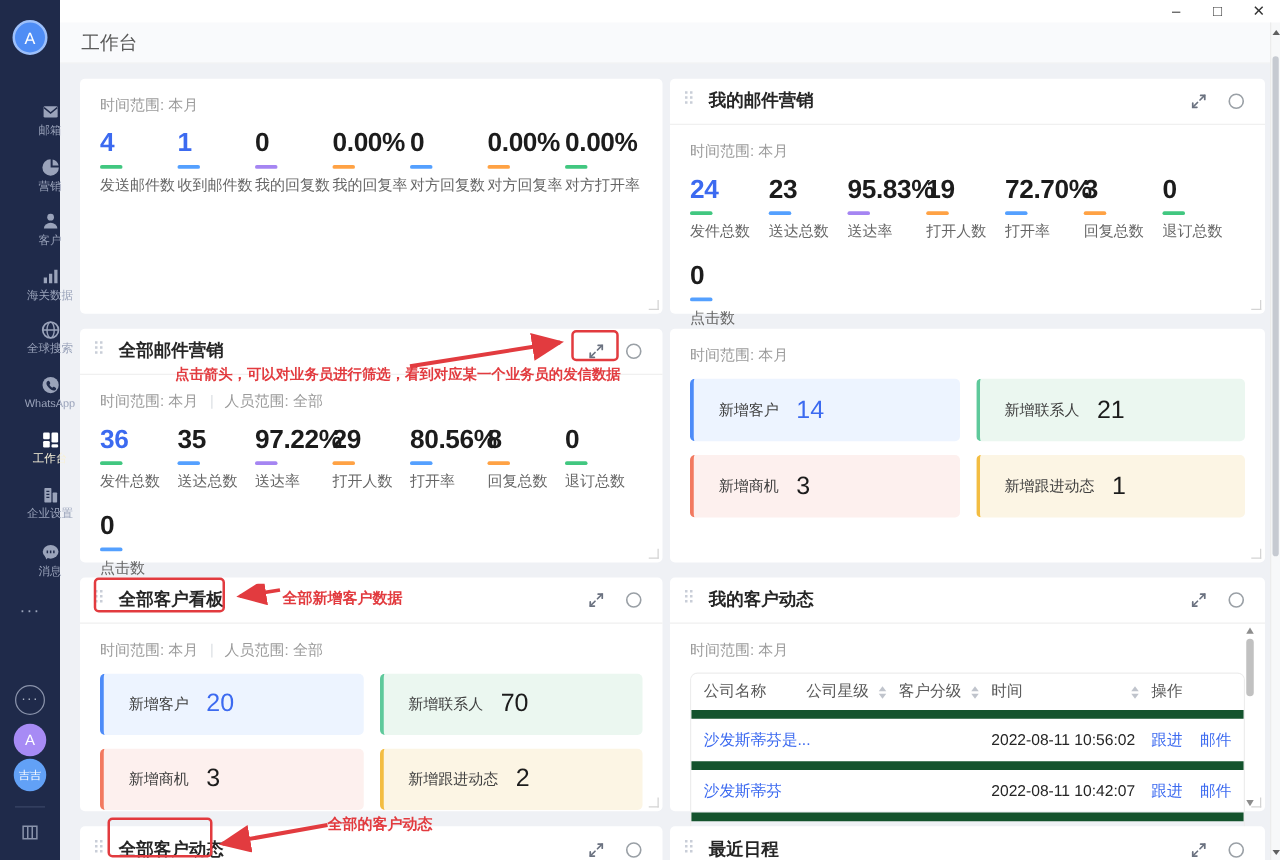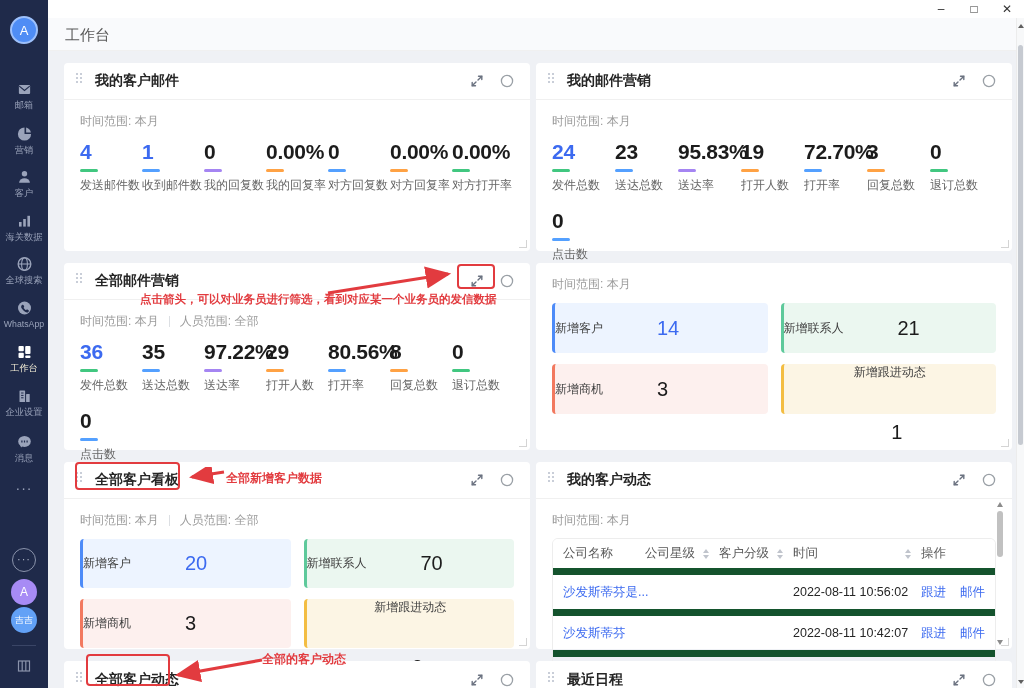--- a/index.html
+++ b/index.html
@@ -18,21 +18,21 @@
 
   
   .scrollbar { position:absolute; right:0; top:18px; width:8px; height:670px; background:#f7f8f9; border-left:1px solid #ececec; }
   .sb-up { position:absolute; top:6px; left:1px; width:0; height:0; border-left:3px solid transparent; border-right:3px solid transparent; border-bottom:4px solid #606060; }
   .sb-down { position:absolute; bottom:4px; left:1px; width:0; height:0; border-left:3px solid transparent; border-right:3px solid transparent; border-top:4px solid #606060; }
   .sb-thumb { position:absolute; top:27px; left:1px; width:5px; height:400px; background:#c6cad1; border-radius:3px; }
 
   
   .sidebar { position:absolute; left:0; top:0; width:48px; height:688px; background:#1f2a4a; color:#9aa3ba; }
   .side-avatar { position:absolute; left:10px; top:16px; width:28px; height:28px; border-radius:50%; background:#4f8df5; border:2px solid #9dc0fb; color:#fff; font-size:13px; display:flex; align-items:center; justify-content:center; cursor:pointer; }
-  .side-item { position:absolute; left:0; width:48px; text-align:center; cursor:pointer; color:#9aa3ba; }
+  .side-item { position:absolute; left:16px; width:48px; text-align:center; cursor:pointer; color:#9aa3ba; }
   .side-item svg { display:block; margin:0 auto; }
   .side-item .lbl { display:block; font-size:10px; line-height:12px; margin-top:2px; transform:scale(.92); white-space:nowrap; }
   .side-item.active { color:#fff; }
   .side-item.active .lbl { color:#f7f0d8; }
   .side-more { position:absolute; left:0; top:480px; width:48px; text-align:center; font-size:14px; letter-spacing:1px; color:#9aa3ba; cursor:pointer; }
   .circle-more { position:absolute; left:12px; top:548px; width:24px; height:24px; border:1px solid #8a93ab; border-radius:50%; color:#aeb5c6; font-size:11px; line-height:20px; text-align:center; letter-spacing:1px; cursor:pointer; }
   .mini-avatar { position:absolute; left:11px; width:26px; height:26px; border-radius:50%; color:#fff; display:flex; align-items:center; justify-content:center; cursor:pointer; }
   .mini-avatar.purple { top:579px; background:#a78bf5; font-size:12px; }
   .mini-avatar.blue { top:607px; background:#62a1f6; font-size:9px; }
   .side-divider { position:absolute; left:12px; top:645px; width:24px; height:1px; background:#3a4566; }
@@ -58,28 +58,28 @@
   .card-r .stat { width:63px; }
   .num { font-size:21px; font-weight:700; color:#1c1c1c; line-height:1.05; white-space:nowrap; letter-spacing:-0.3px; }
   .num.blue { color:#3c6af0; }
   .bar { width:18px; height:3px; border-radius:2px; margin:6px 0 5px; }
   .bar-green { background:#41c780; } .bar-blue { background:#54a0ff; }
   .bar-purple { background:#a585f2; } .bar-orange { background:#ffa244; }
   .stat .lbl { font-size:12px; color:#666; white-space:nowrap; }
 
   
   .tiles { display:grid; grid-template-columns:1fr 1fr; gap:11px 13px; padding:10px 16px 0; }
-  .tile { height:49px; border-radius:4px; display:flex; align-items:center; cursor:pointer;gap:40px; }
+  .tile { height:49px; border-radius:4px; display:flex; align-items:center; padding-left:20px; cursor:pointer; }
   .tile .t-lbl { font-size:12px; color:#404040; }
   .tile .t-num { font-size:20px; font-weight:400; color:#1c1c1c; margin-left:14px; }
   .tile.blue { background:#edf4ff; border-left:3px solid #4d8bf8; }
   .tile.blue .t-num { color:#3c6af0; }
   .tile.green { background:#ebf7f0; border-left:3px solid #5ec99b; }
   .tile.red { background:#fdf0ee; border-left:3px solid #f2795f; }
-  .tile.yellow { background:#fcf5e4; border-left:3px solid #f3bd42;flex-direction:column; }
+  .tile.yellow { background:#fcf5e4; border-left:3px solid #f3bd42; }
   .tiles.tall .tile { height:50px; }
 
   
   .tbl { margin:9px 16px 0; border:1px solid #ededed; border-radius:6px; overflow:hidden; font-size:12.5px; }
   .tr { display:flex; align-items:center; padding:0 10px; }
   .tr.th { height:29px; color:#595959; background:#fff; }
   .tr.row { height:41px; border-top:7px solid #14532d; }
   .td { flex:none; display:flex; align-items:center; }
   .td.c1 { width:82px; } .td.c2 { width:74px; } .td.c3 { width:74px; }
   .td.c4 { width:128px; } .td.c5 { width:62px; }
@@ -205,41 +205,20 @@
   </div>
 </div>
 
 <div class="scrollbar">
   <span class="sb-up"></span>
   <span class="sb-thumb"></span>
   <span class="sb-down"></span>
 </div>
 
 <div class="card" style="left:64px;top:63px;width:466px;height:188px">
-  <div class="card-head">
-    <span class="drag">
-        <i></i>
-      </span>
-    <span class="card-title">我的客户邮件</span>
-    <span class="head-btns">
-      <button class="icon-btn">
-          <svg viewBox="0 0 14 14" width="14" height="14" fill="none" stroke="currentColor" stroke-width="1.4" stroke-linecap="round">
-            <path d="M8.5 2.2h3.3v3.3"></path>
-            <path d="M11.6 2.4 8 6"></path>
-            <path d="M5.5 11.8H2.2V8.5"></path>
-            <path d="M2.4 11.6 6 8"></path>
-          </svg>
-        </button>
-      <button class="icon-btn refresh">
-          <svg viewBox="0 0 14 14" width="14" height="14">
-            <circle cx="7" cy="7" r="5.6" fill="none" stroke="currentColor" stroke-width="1.3"></circle>
-          </svg>
-        </button>
-    </span>
-  </div>
   <div class="card-meta">
     <span>时间范围:</span>&nbsp;<span>本月</span>
   </div>
   <div class="stats">
     <div class="stat">
         <div class="num blue">4</div>
         <div class="bar bar-green"></div>
         <div class="lbl">发送邮件数</div>
       </div>
     <div class="stat">

